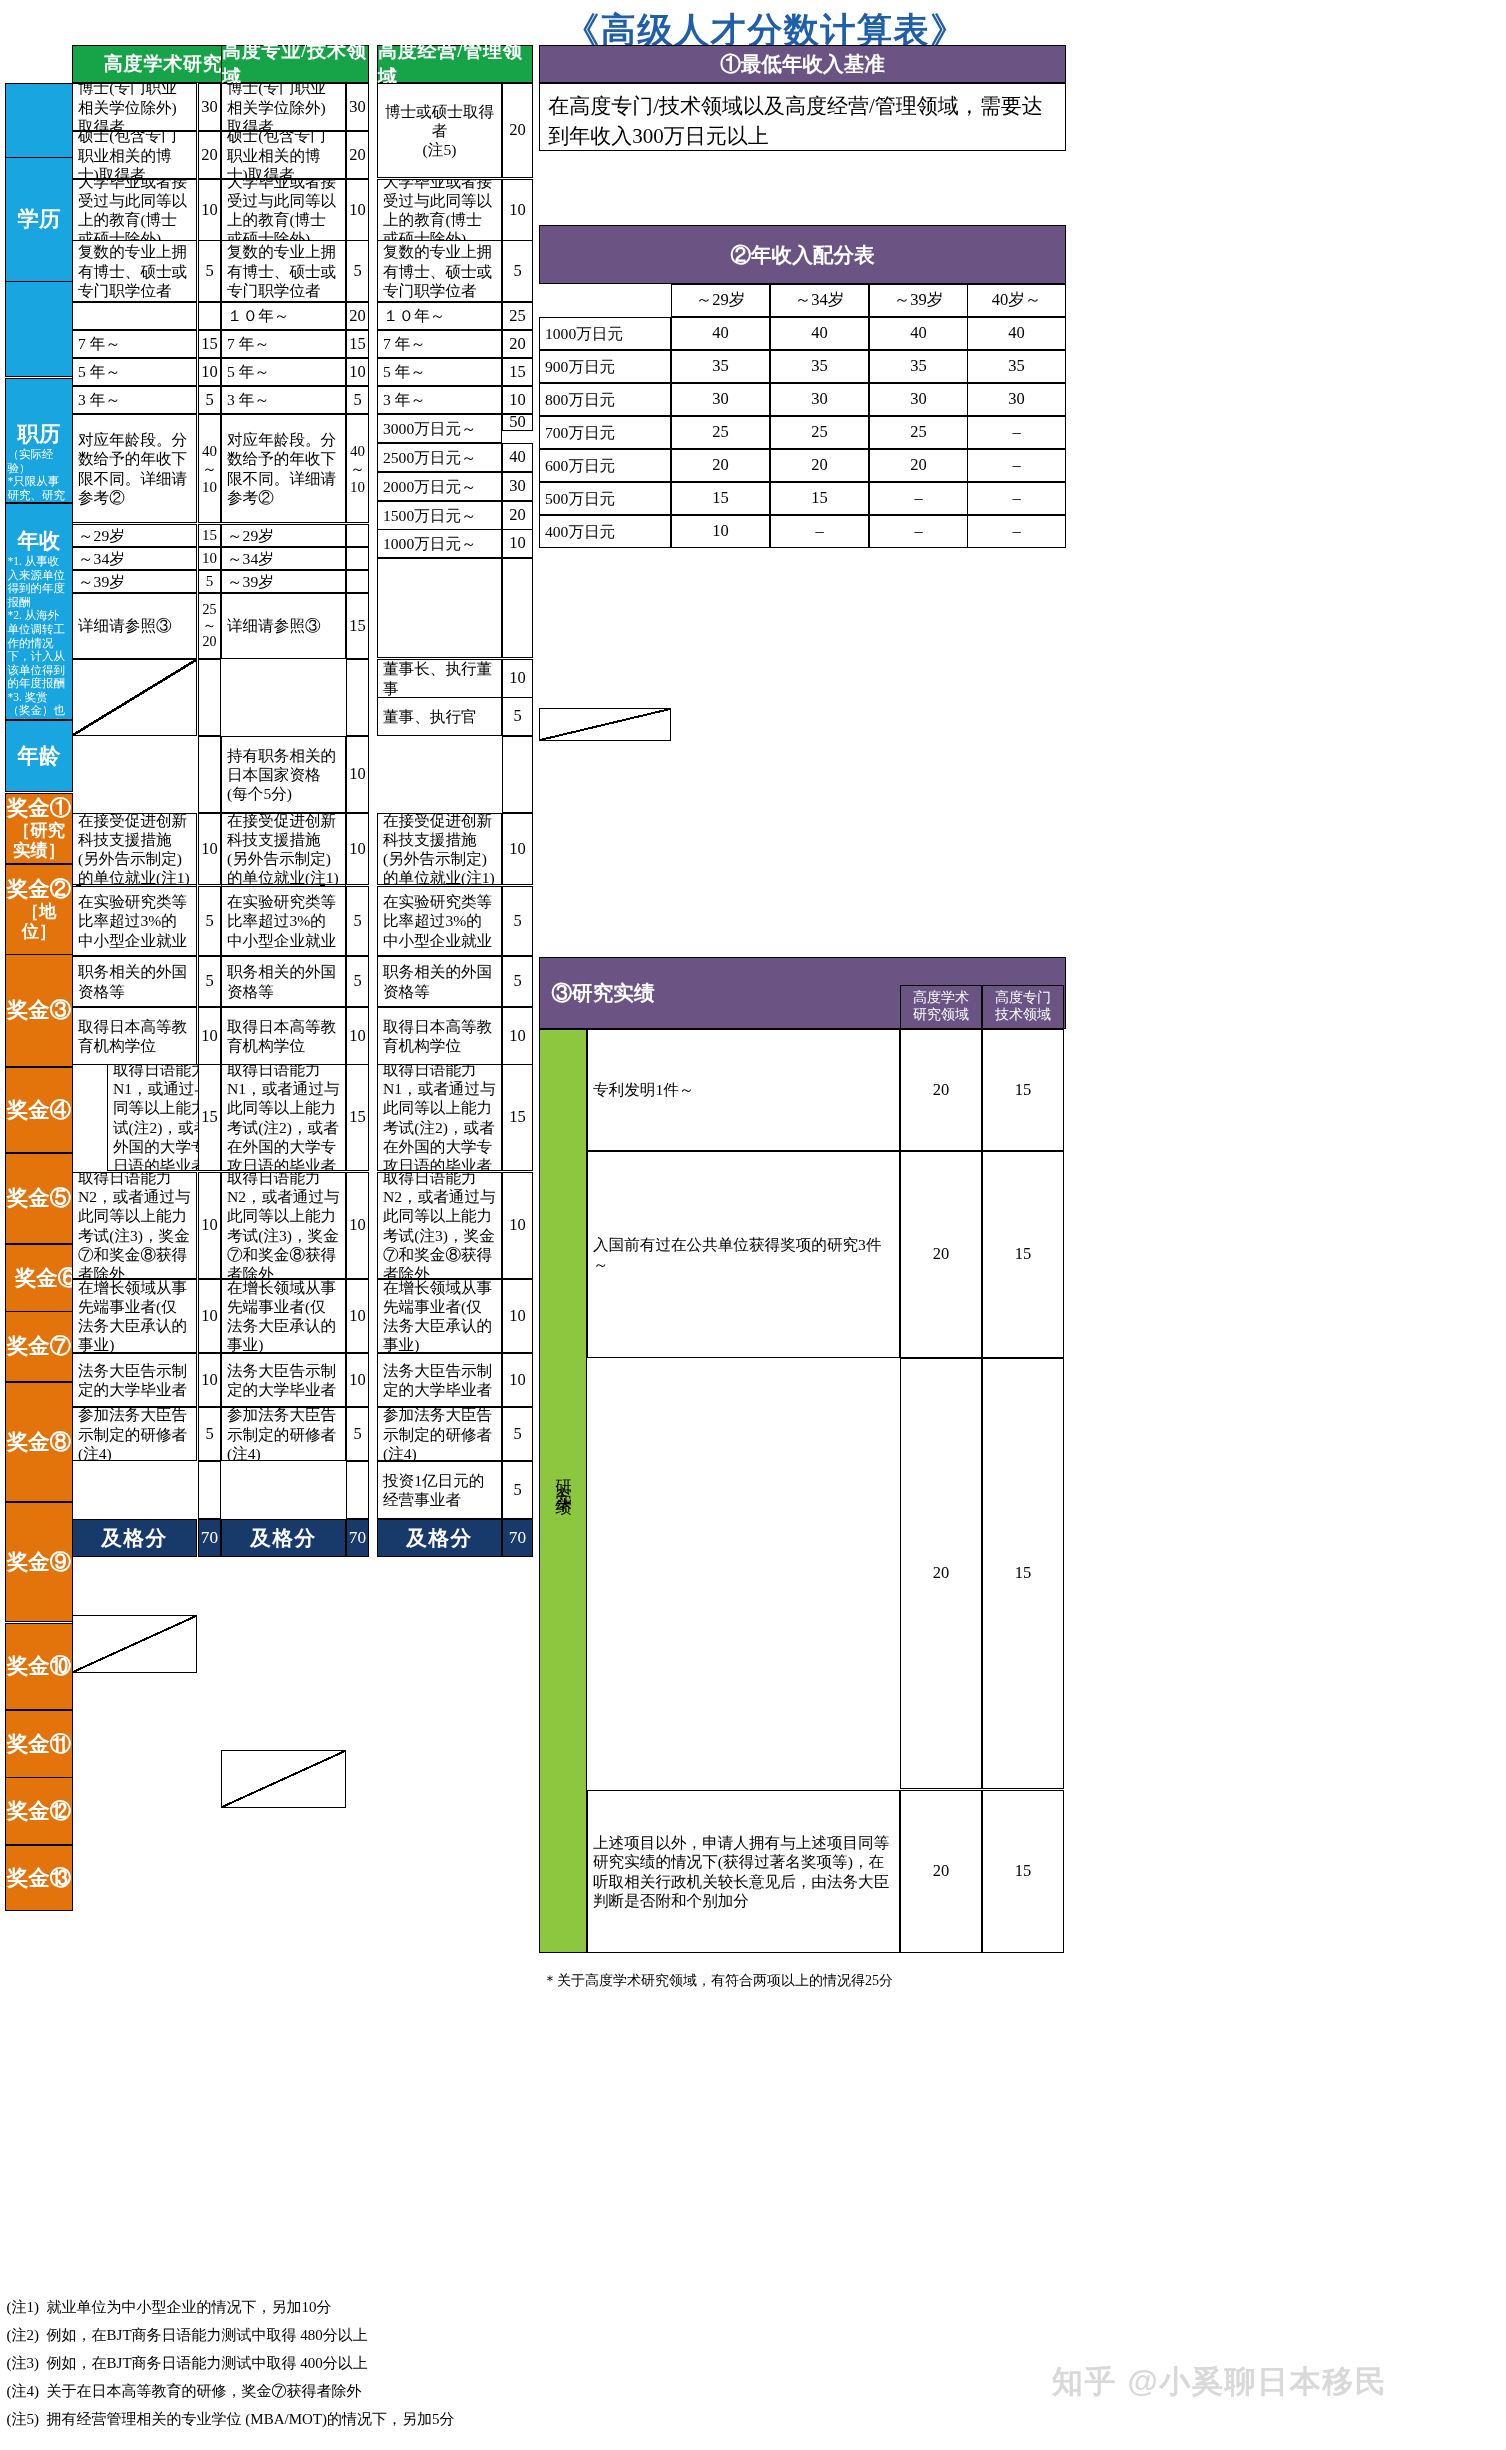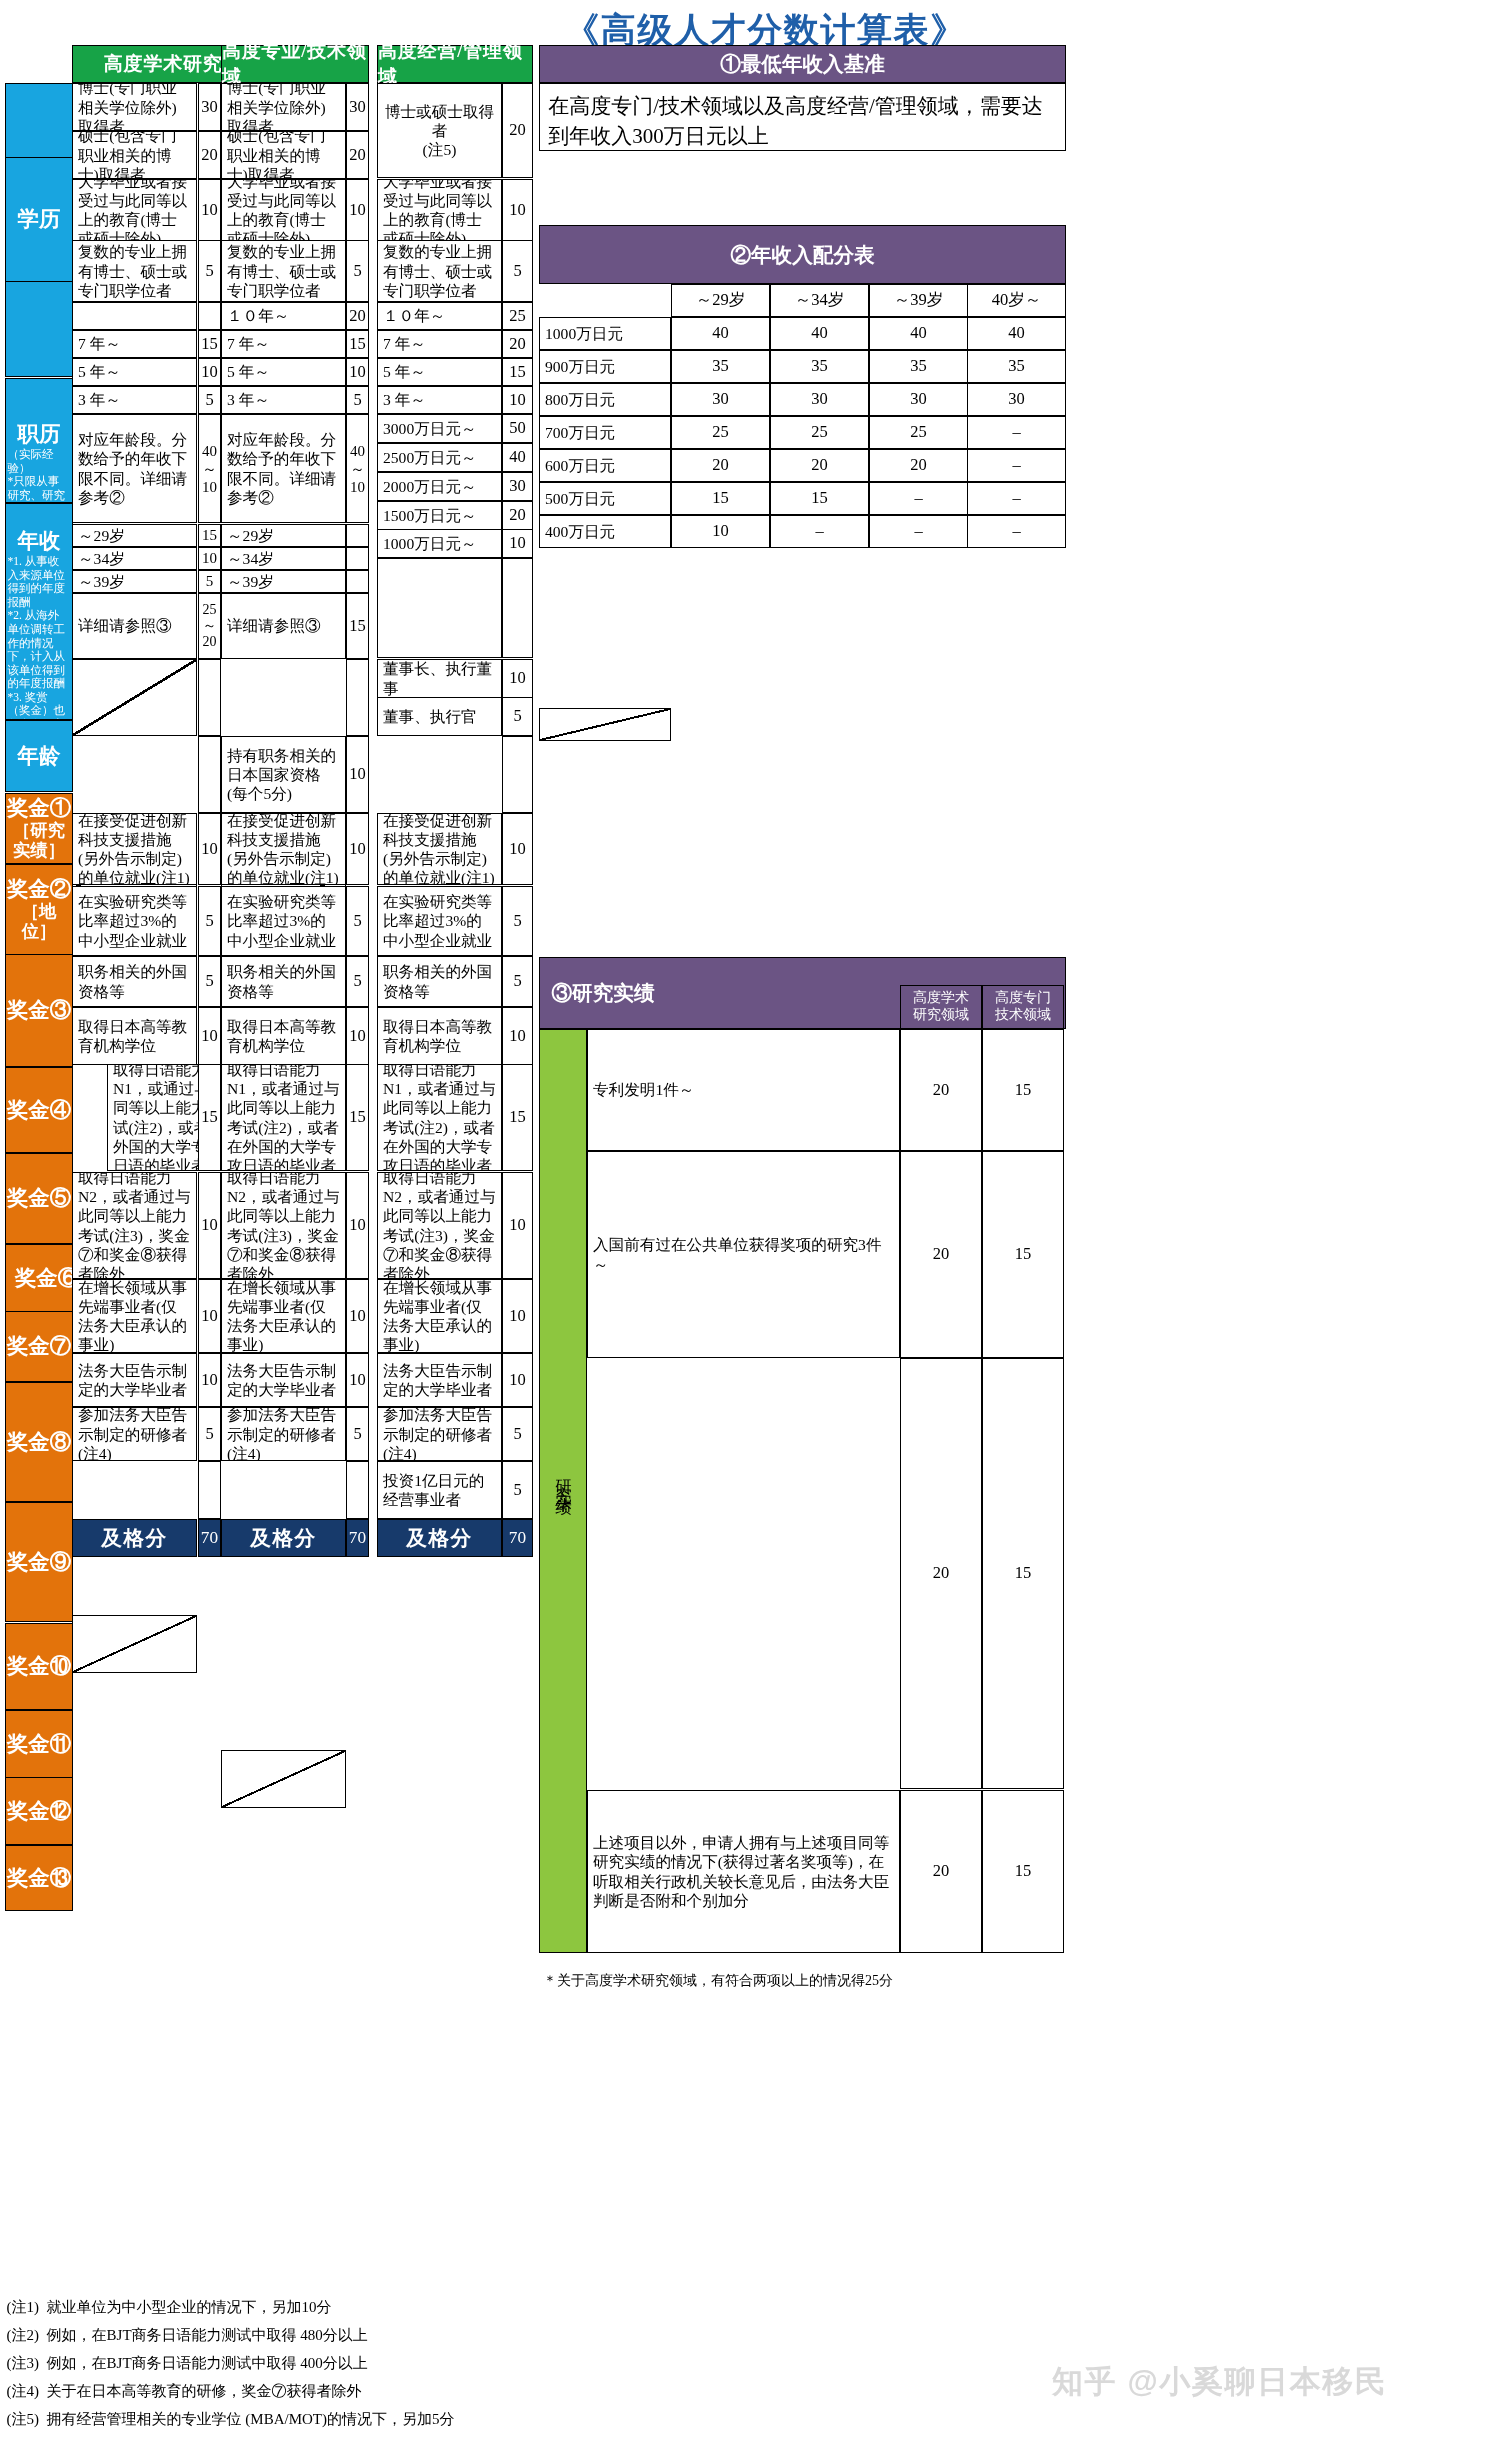--- a/index.html
+++ b/index.html
@@ -349,21 +349,21 @@
   <div class="abs cell" style="left:377px;top:302px;width:125px;height:28px;">１０年～</div>
   <div class="abs cell num" style="left:502px;top:302px;width:31px;height:28px;">25</div>
   <div class="abs cell" style="left:377px;top:330px;width:125px;height:28px;">7 年～</div>
   <div class="abs cell num" style="left:502px;top:330px;width:31px;height:28px;">20</div>
   <div class="abs cell" style="left:377px;top:358px;width:125px;height:28px;">5 年～</div>
   <div class="abs cell num" style="left:502px;top:358px;width:31px;height:28px;">15</div>
   <div class="abs cell" style="left:377px;top:386px;width:125px;height:28px;">3 年～</div>
   <div class="abs cell num" style="left:502px;top:386px;width:31px;height:28px;">10</div>
 
   <div class="abs cell" style="left:377px;top:414px;width:125px;height:29px;">3000万日元～</div>
-  <div class="abs cell num" style="left:502px;top:414px;width:31px;height:29px;">50</div>
+  <div class="abs cell num" style="left:502px;top:414px;width:31px;height:17px;">50</div>
   <div class="abs cell" style="left:377px;top:443px;width:125px;height:29px;">2500万日元～</div>
   <div class="abs cell num" style="left:502px;top:443px;width:31px;height:29px;">40</div>
   <div class="abs cell" style="left:377px;top:472px;width:125px;height:29px;">2000万日元～</div>
   <div class="abs cell num" style="left:502px;top:472px;width:31px;height:29px;">30</div>
   <div class="abs cell" style="left:377px;top:501px;width:125px;height:29px;">1500万日元～</div>
   <div class="abs cell num" style="left:502px;top:501px;width:31px;height:29px;">20</div>
   <div class="abs cell" style="left:377px;top:529px;width:125px;height:29px;">1000万日元～</div>
   <div class="abs cell num" style="left:502px;top:529px;width:31px;height:29px;">10</div>
 
   <div class="abs cell" style="left:377px;top:558px;width:125px;height:100px;"></div>

